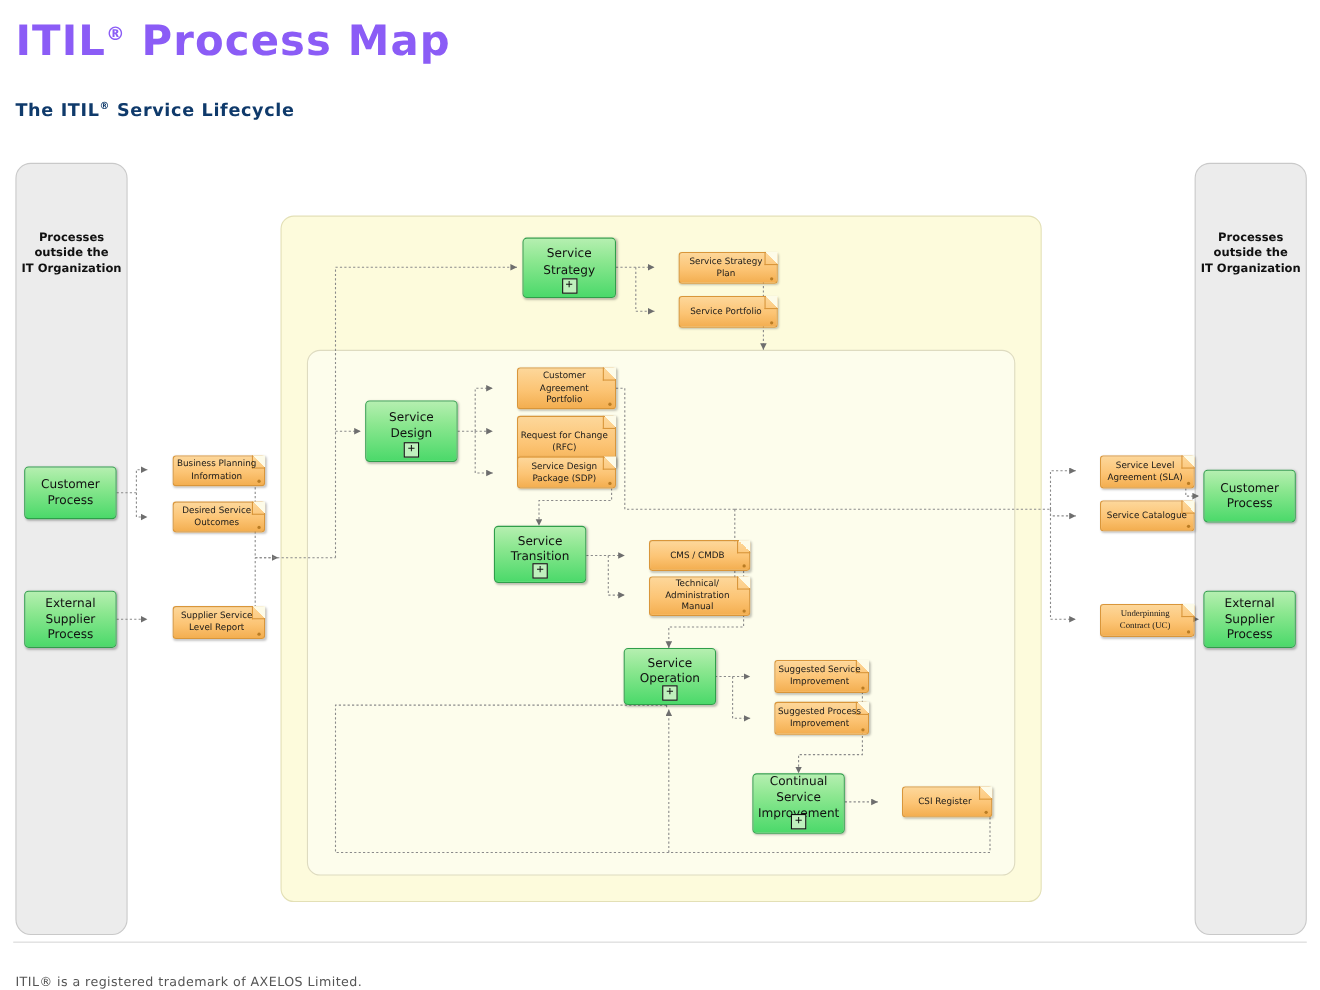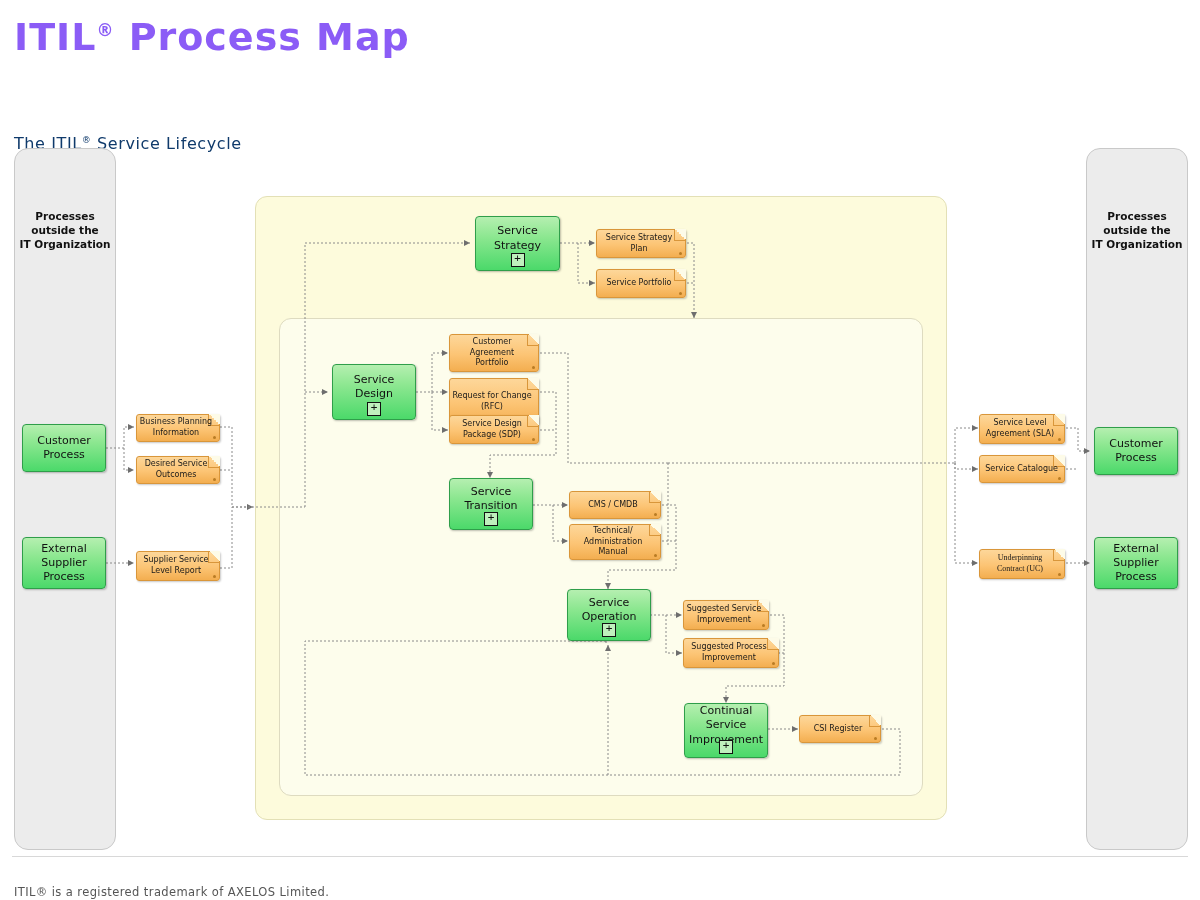--- a/index.html
+++ b/index.html
@@ -12,21 +12,21 @@
 
   
   .title{
     position:absolute;left:14px;top:18px;
     font-size:38px;font-weight:bold;color:#8b5cf6;
     letter-spacing:1px;line-height:1;
   }
   .title sup{font-size:17px;vertical-align:super;font-weight:bold;}
   .subtitle{
     position:absolute;left:14px;top:90px;
-    font-size:16px;font-weight:normal;color:#0f3a6b;letter-spacing:.6px;margin-top:44px;
+    font-size:16px;font-weight:bold;color:#0f3a6b;letter-spacing:.6px;
   }
   .subtitle sup{font-size:9px;vertical-align:super;}
 
   
   .footer-line{
     position:absolute;left:12px;right:12px;top:856px;height:1px;background:#d8d8d8;
   }
   .footer-left{
     position:absolute;left:14px;top:869px;font-size:11.5px;color:#555;letter-spacing:.4px;margin-top:16px;
   }
@@ -71,21 +71,21 @@
     position:absolute;left:50%;bottom:3px;transform:translateX(-50%);
     width:12px;height:12px;border:1px solid #111;background:#bff0bd;
     font-size:11px;line-height:10px;text-align:center;color:#111;
     font-family:"DejaVu Sans Mono","Liberation Mono",monospace;
   }
 
   
   .doc{
     position:absolute;box-sizing:border-box;
     display:flex;align-items:center;justify-content:center;
-    text-align:center;font-size:8px;color:#1a1a1a;line-height:1.35;
+    text-align:center;font-size:8px;color:#1a1a1a;line-height:1.35;margin-left:21px;
   }
   .doc .face{
     position:absolute;inset:0;
     background:linear-gradient(to bottom,#fdd79a 0%,#fcc474 55%,#f3ae50 100%);
     border:1px solid #d9963a;border-radius:3px;
     box-shadow:1px 1px 2px rgba(0,0,0,.22);
   }
   .doc .fold{
     position:absolute;top:0;right:0;width:11px;height:11px;
     background:linear-gradient(225deg,#fdfbe8 0%,#fdfbe8 50%,transparent 50%);
@@ -286,21 +286,21 @@
     <span class="dot"></span>
     <span class="dlbl">Technical/<br>Administration<br>Manual</span>
   </div>
 
   <div class="doc" style="left:683px;top:600px;width:86px;height:30px;">
     <span class="face"></span>
     <span class="fold"></span>
     <span class="dot"></span>
     <span class="dlbl">Suggested Service<br>Improvement</span>
   </div>
-  <div class="doc" style="left:683px;top:638px;width:96px;height:30px;border-radius:15px;">
+  <div class="doc" style="left:683px;top:638px;width:86px;height:30px;border-radius:15px;">
     <span class="face"></span>
     <span class="fold"></span>
     <span class="dot"></span>
     <span class="dlbl">Suggested Process<br>Improvement</span>
   </div>
 
   <div class="doc" style="left:799px;top:715px;width:82px;height:28px;">
     <span class="face"></span>
     <span class="fold"></span>
     <span class="dot"></span>

